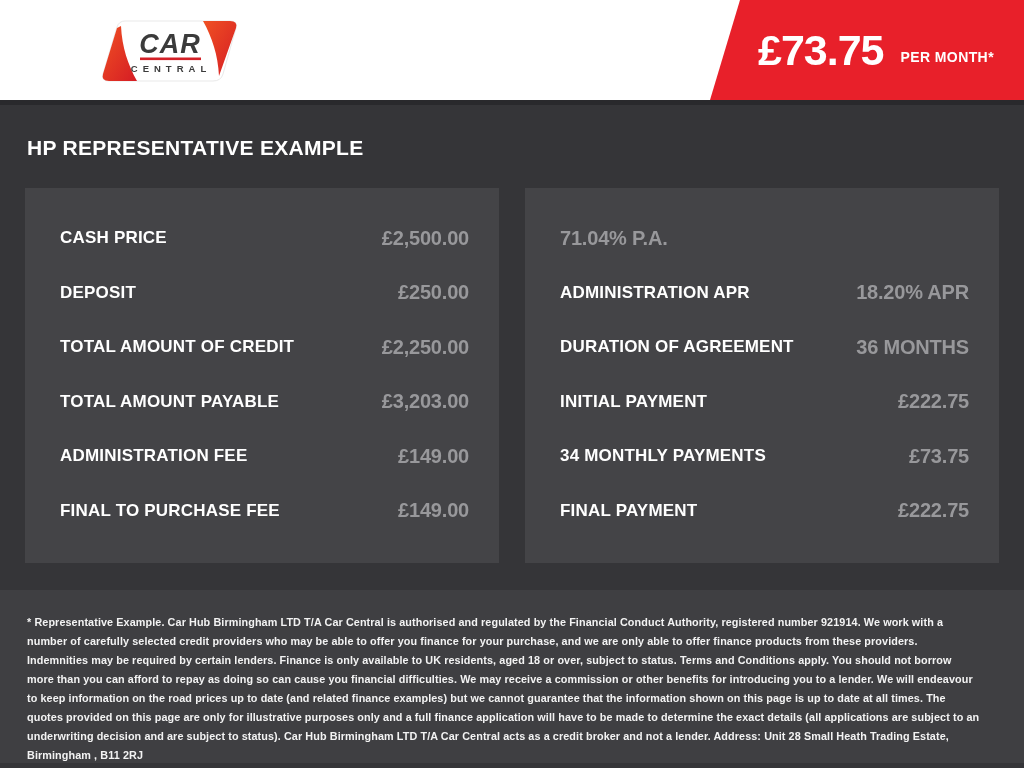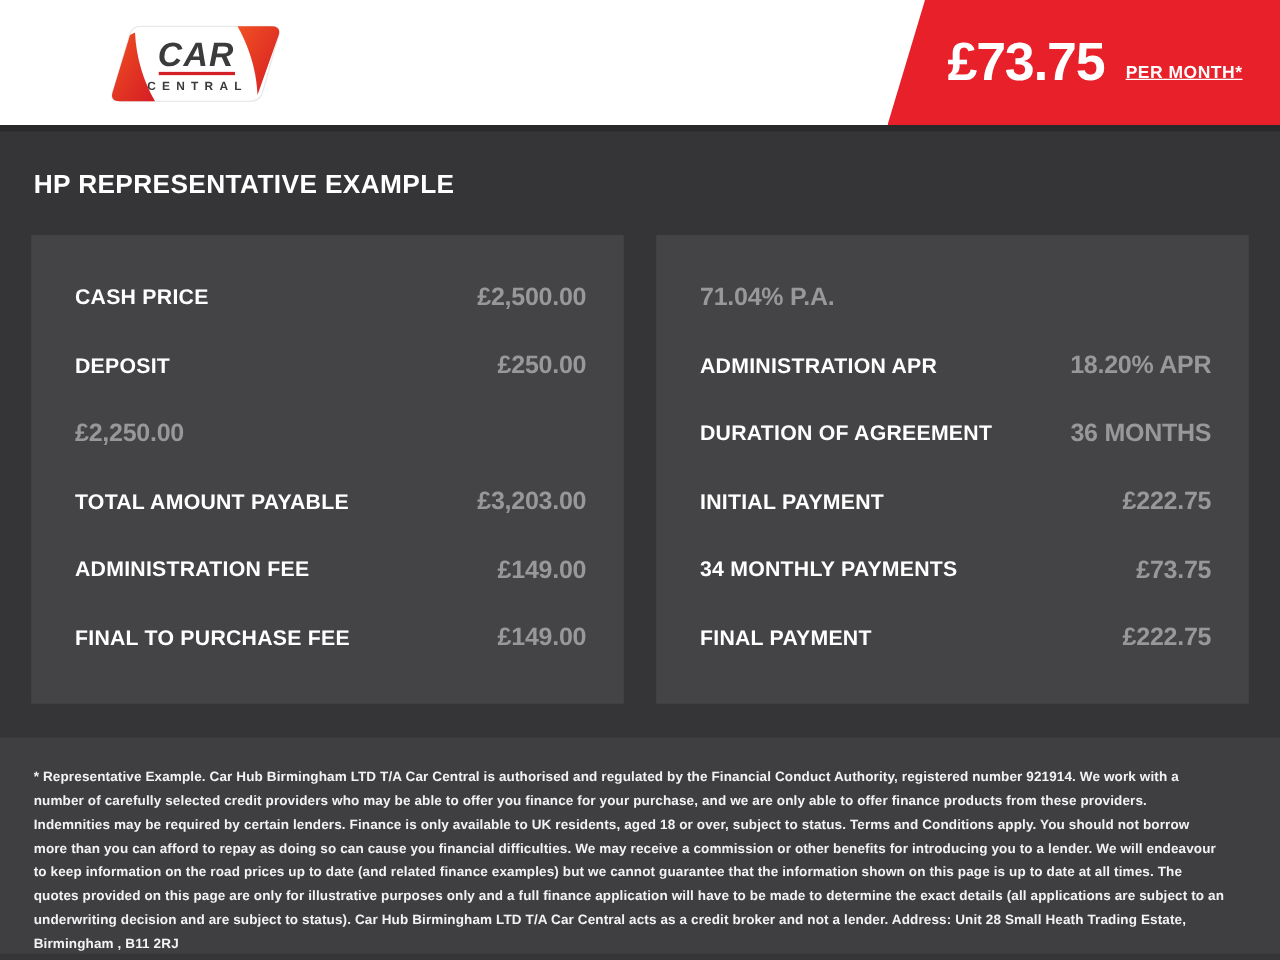--- a/index.html
+++ b/index.html
@@ -11,30 +11,30 @@
   }
   *{box-sizing:border-box;}
   html,body{margin:0;padding:0;}
   body{
     width:1024px;height:768px;overflow:hidden;
     font-family:"Liberation Sans", sans-serif;
     background:var(--bg-main,#353538);
   }
   
   .topbar{position:relative;height:100px;background:#ffffff;}
-  .logo{position:absolute;left:87px;top:19px;width:140px;height:64px;cursor:pointer;}
+  .logo{position:absolute;left:100px;top:19px;width:140px;height:64px;cursor:pointer;}
   .price-banner{
     position:absolute;top:0;right:0;width:314px;height:100px;
     background:var(--brand-red,#e8202a);
     clip-path:polygon(30px 0, 100% 0, 100% 100%, 0 100%);
     display:flex;align-items:center;justify-content:center;
     color:#fff;padding-left:18px;
   }
   .price-banner .amount{font-size:43px;font-weight:700;letter-spacing:-1px;line-height:1;}
-  .price-banner .period{font-size:14px;font-weight:700;letter-spacing:.4px;margin:14px 0 0 17px;line-height:1;text-decoration:underline;}
+  .price-banner .period{font-size:14px;font-weight:700;letter-spacing:.4px;margin:14px 0 0 17px;line-height:1;}
   
   .main{height:490px;background:var(--bg-main,#353538);border-top:5px solid #29292c;}
   .page-title{
     margin:0;padding:31px 0 0 27px;
     font-size:21px;font-weight:700;color:#ffffff;letter-spacing:.3px;
   }
   .panels{display:flex;gap:26px;margin:28px 25px 0 25px;}
   .panel{
     flex:1;height:375px;background:var(--bg-panel,#444447);
     padding:24px 30px 26px 35px;
@@ -84,20 +84,21 @@
     <section class="panel">
       <div class="frow">
         <span class="label">CASH PRICE</span>
         <span class="value">£2,500.00</span>
       </div>
       <div class="frow">
         <span class="label">DEPOSIT</span>
         <span class="value">£250.00</span>
       </div>
       <div class="frow">
+        <span class="label">TOTAL AMOUNT OF CREDIT</span>
         <span class="value">£2,250.00</span>
       </div>
       <div class="frow">
         <span class="label">TOTAL AMOUNT PAYABLE</span>
         <span class="value">£3,203.00</span>
       </div>
       <div class="frow">
         <span class="label">ADMINISTRATION FEE</span>
         <span class="value">£149.00</span>
       </div>

